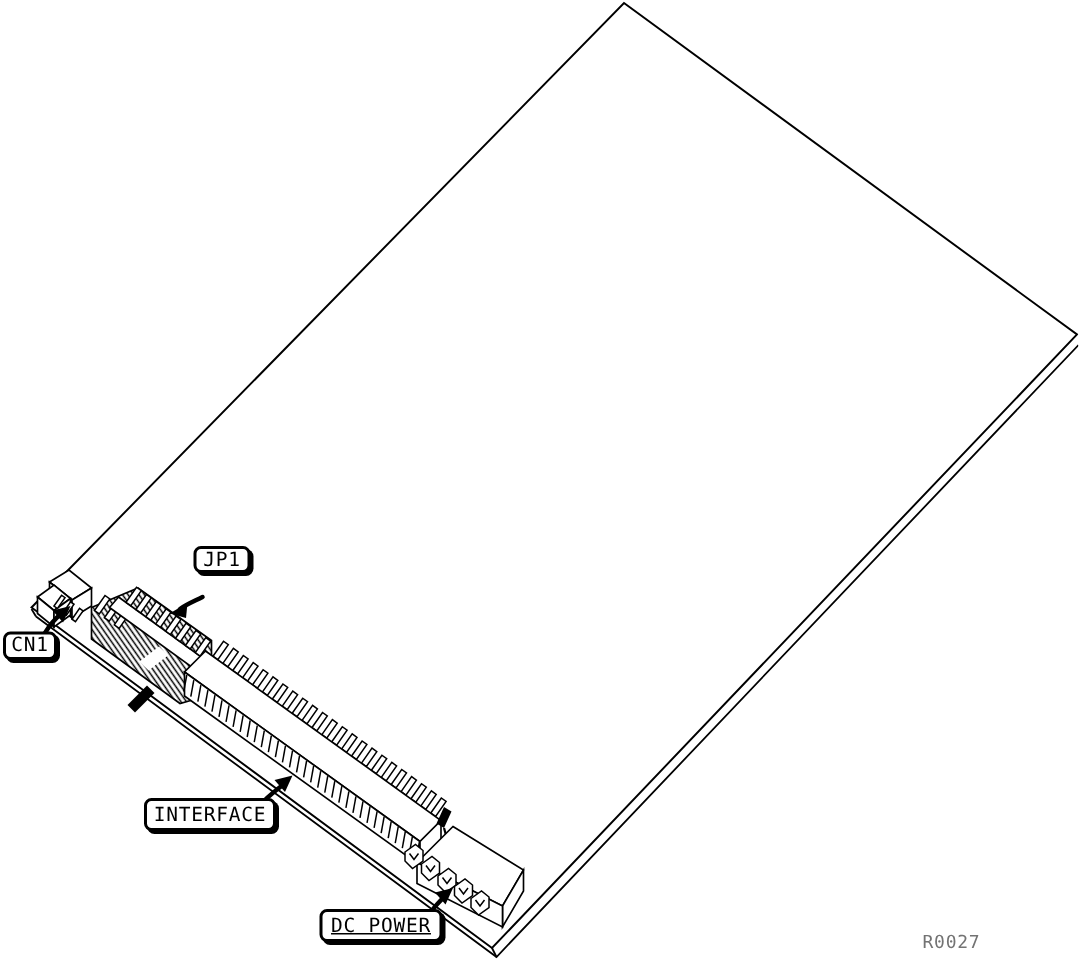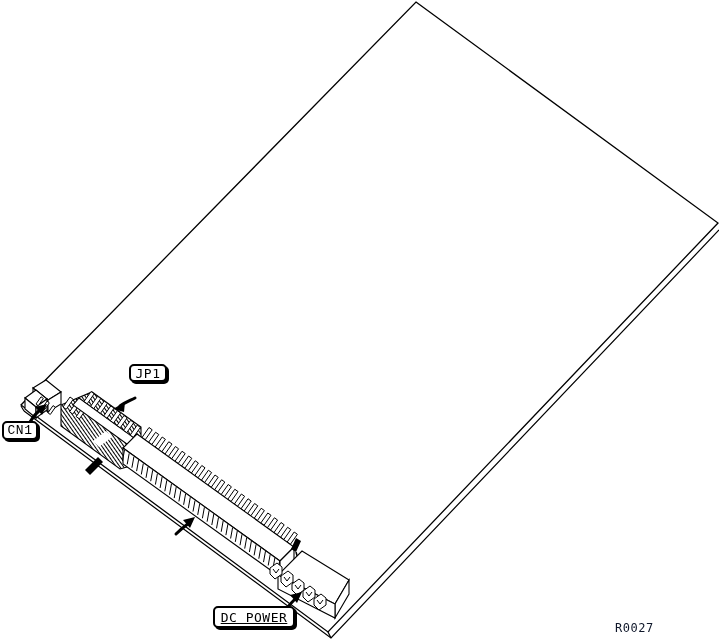--- a/index.html
+++ b/index.html
@@ -8,26 +8,26 @@
     font-family:"DejaVu Sans Mono","Liberation Mono",monospace;
   }
   .stage svg{position:absolute;left:0;top:0;}
   .callout{
     position:absolute;display:flex;align-items:center;justify-content:center;
     background:#fff;border:2px solid #000;border-radius:5px;
     box-shadow:2px 2px 0 #000;
     font-size:13px;line-height:1;letter-spacing:0.5px;color:#000;
     white-space:nowrap;box-sizing:border-box;z-index:3;
   }
-  #lbl-cn1{left:2px;top:421px;width:36px;height:19px;font-family:Liberation Mono, monospace;}
+  #lbl-cn1{left:2px;top:421px;width:36px;height:19px;}
   #lbl-jp1{left:129px;top:364px;width:38px;height:18px;}
   #lbl-interface{left:96px;top:532px;width:88px;height:22px;}
   #lbl-dcpower{left:213px;top:606px;width:82px;height:22px;text-decoration:underline;}
   .figref{
-    position:absolute;left:615px;top:621px;font-size:12px;color:#0f172a;
+    position:absolute;left:615px;top:621px;font-size:12px;color:#737373;
     letter-spacing:0.5px;z-index:3;
   }
 </style>
 </head>
 <body>
 
 <div class="stage">
 
   <svg id="art" width="719" height="640" viewBox="0 0 719 640">
     <defs>
@@ -179,16 +179,17 @@
       <polygon points="113,409 125,402 124,412" fill="#000" stroke="none"></polygon>
       <path d="M176,534 C181,529 185,526 189,523"></path>
       <polygon points="195,517 183,520 190,528" fill="#000" stroke="none"></polygon>
       <path d="M288,607 C291,603 294,600 296,598"></path>
       <polygon points="302,592 290,595 297,603" fill="#000" stroke="none"></polygon>
     </g>
   </svg>
 
   <div class="callout" id="lbl-cn1">CN1</div>
   <div class="callout" id="lbl-jp1">JP1</div>
+  <div class="callout" id="lbl-interface">INTERFACE</div>
   <div class="callout" id="lbl-dcpower">DC POWER</div>
 
   <div class="figref">R0027</div>
 </div>
 
 </body></html>

